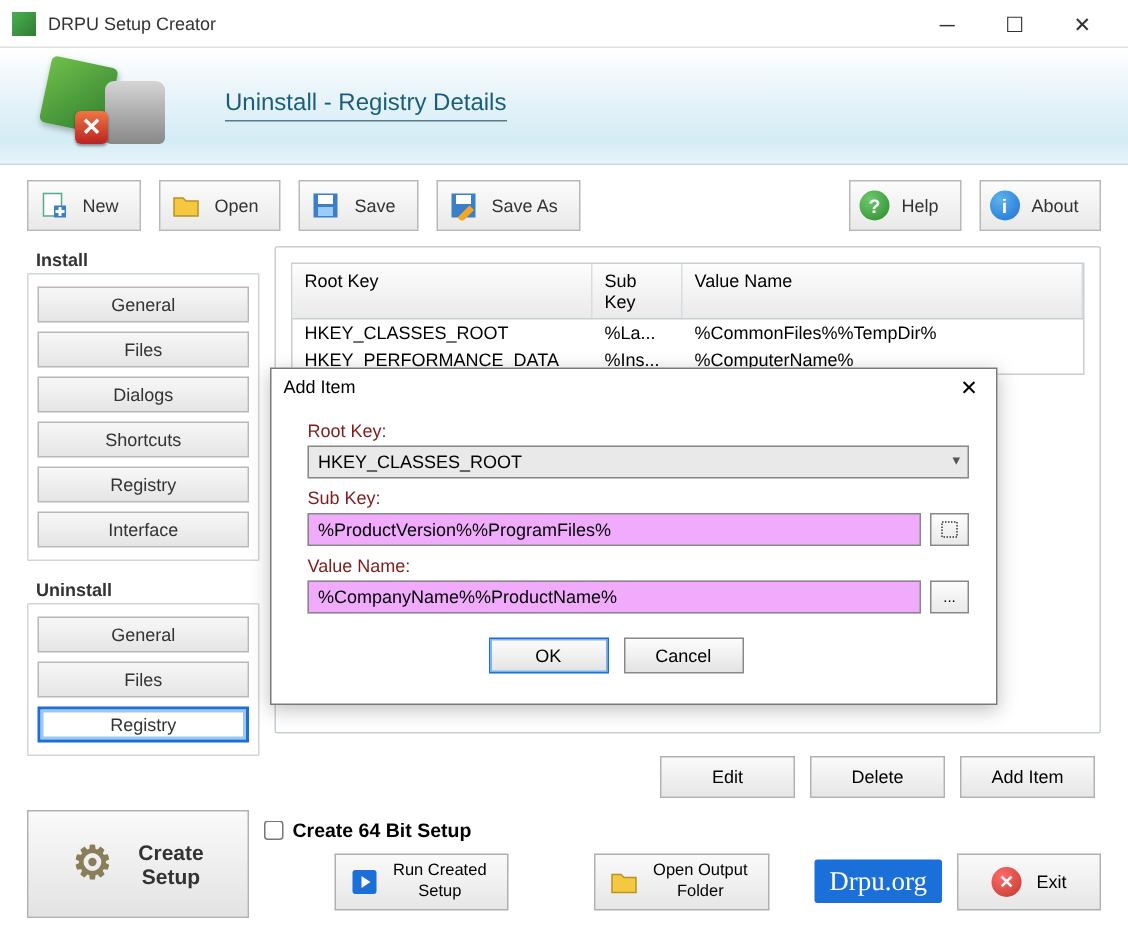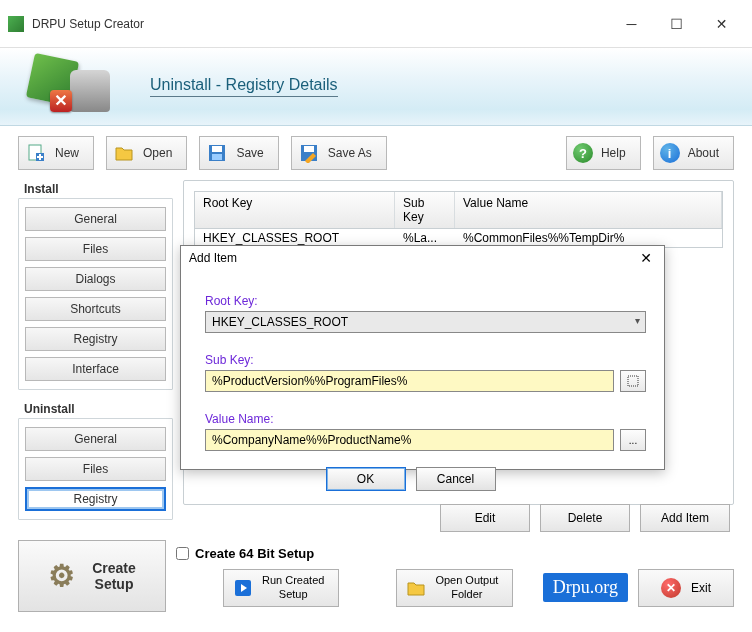--- a/index.html
+++ b/index.html
@@ -1,18 +1,18 @@
 <!DOCTYPE html>
 <html><head>
 <meta charset="utf-8">
 <style>
 * { box-sizing: border-box; margin: 0; padding: 0; font-family: 'Segoe UI', Tahoma, sans-serif; }
 body { background: #fff; width: 752px; height: 632px; overflow: hidden; position: relative; }
 
-.titlebar { height: 48px; background: #fff; border-bottom: 1px solid #e0e0e0; display: flex; align-items: center; padding: 0 8px; }
+.titlebar { height: 32px; background: #fff; border-bottom: 1px solid #e0e0e0; display: flex; align-items: center; padding: 0 8px; }
 .titlebar-icon { width: 16px; height: 16px; background: linear-gradient(135deg, #4caf50, #2e7d32); margin-right: 8px; }
 .titlebar-title { font-size: 12px; color: #333; flex: 1; }
 .titlebar-btn { width: 45px; height: 30px; display: flex; align-items: center; justify-content: center; color: #333; font-size: 14px; cursor: pointer; }
 
 .banner { height: 78px; background: linear-gradient(180deg, #ffffff 0%, #e8f4fa 40%, #d4ecf5 80%, #e8f4fa 100%); display: flex; align-items: center; padding: 0 20px; border-bottom: 1px solid #c0d8e3; position: relative; }
 .banner-logo { width: 90px; height: 70px; position: relative; margin-right: 40px; }
 .logo-box { position: absolute; left: 10px; top: 5px; width: 45px; height: 45px; background: linear-gradient(135deg,#6fbf4b,#2f7d2f); transform: rotate(12deg); border-radius: 4px; box-shadow: 1px 2px 4px rgba(0,0,0,.3); }
 .logo-bin { position: absolute; right: 0; top: 18px; width: 40px; height: 42px; background: linear-gradient(180deg,#d5d5d5,#888); border-radius: 6px 6px 4px 4px; }
 .logo-x { position: absolute; left: 30px; top: 38px; width: 22px; height: 22px; background: linear-gradient(180deg,#e74,#b22); border-radius: 4px; display: flex; align-items: center; justify-content: center; color:#fff; font-weight:bold; font-size:16px; box-shadow: 0 1px 2px rgba(0,0,0,.4); }
 .banner-title { font-size: 16px; color: #1a5f7a; font-weight: 500; border-bottom: 1px solid #5b7a8a; padding-bottom: 2px; }
@@ -37,23 +37,23 @@
 .col1 { width: 200px; }
 .col2 { width: 60px; }
 .col3 { flex: 1; }
 .grid-row { display: flex; font-size: 12px; }
 .grid-row div { padding: 2px 8px; overflow: hidden; white-space: nowrap; text-overflow: ellipsis; }
 
 .modal { position: absolute; left: 180px; top: 245px; width: 485px; height: 225px; background: #fff; border: 1px solid #7a7a7a; box-shadow: 0 3px 12px rgba(0,0,0,.25); z-index: 10; }
 .modal-head { height: 24px; display: flex; align-items: center; padding: 0 8px; font-size: 12px; }
 .modal-close { margin-left: auto; width: 20px; height: 20px; display: flex; align-items: center; justify-content: center; cursor: pointer; font-size: 14px; }
 .modal-body { padding: 4px 18px 10px 24px; }
-.mlabel { font-size: 12px; margin-top: 20px; margin-bottom: 3px; display: block; color: #6d28d9; }
+.mlabel { font-size: 12px; margin-top: 6px; margin-bottom: 3px; display: block; color: #7f1d1d; }
 .mrow { display: flex; gap: 6px; align-items: center; }
-.mselect, .minput { height: 22px; border: 1px solid #888; padding: 0 6px; font-size: 12px; background: #fef9c3; }
+.mselect, .minput { height: 22px; border: 1px solid #888; padding: 0 6px; font-size: 12px; background: #f0abfc; }
 .mselect { flex: 1; background: #e9e9e9; appearance: none; position: relative; }
 .minput { flex: 1; }
 .mbrowse { width: 26px; height: 22px; border: 1px solid #888; background: linear-gradient(180deg,#fdfdfd,#e9e9e9); display: flex; align-items: center; justify-content: center; cursor: pointer; font-size: 10px; }
 .modal-btns { display: flex; gap: 10px; justify-content: center; margin-top: 16px; padding-right: 30px; }
 .mbtn { width: 80px; height: 24px; border: 1px solid #888; background: linear-gradient(180deg,#fdfdfd,#e3e3e3); font-size: 12px; cursor: pointer; }
 .mbtn.primary { border: 1px solid #1a6fd8; box-shadow: 0 0 0 1px #7db3e8 inset; }
 .select-wrap { position: relative; flex: 1; }
 .select-arrow { position: absolute; right: 6px; top: 4px; font-size: 10px; color: #555; pointer-events: none; }
 
 .bottom-bar { position: absolute; left: 182px; top: 504px; width: 548px; display: flex; gap: 10px; justify-content: flex-end; }
@@ -172,20 +172,25 @@
       <div class="grid-head">
         <div class="col1">Root Key</div>
         <div class="col2">Sub Key</div>
         <div class="col3">Value Name</div>
       </div>
       <div class="grid-row">
         <div class="col1">HKEY_CLASSES_ROOT</div>
         <div class="col2">%La...</div>
         <div class="col3">%CommonFiles%%TempDir%</div>
       </div>
+      <div class="grid-row">
+        <div class="col1">HKEY_PERFORMANCE_DATA</div>
+        <div class="col2">%Ins...</div>
+        <div class="col3">%ComputerName%</div>
+      </div>
     </div>
   </div>
 </div>
 
 <div class="bottom-bar">
   <button class="bbtn">Edit</button>
   <button class="bbtn">Delete</button>
   <button class="bbtn">Add Item</button>
 </div>
 

